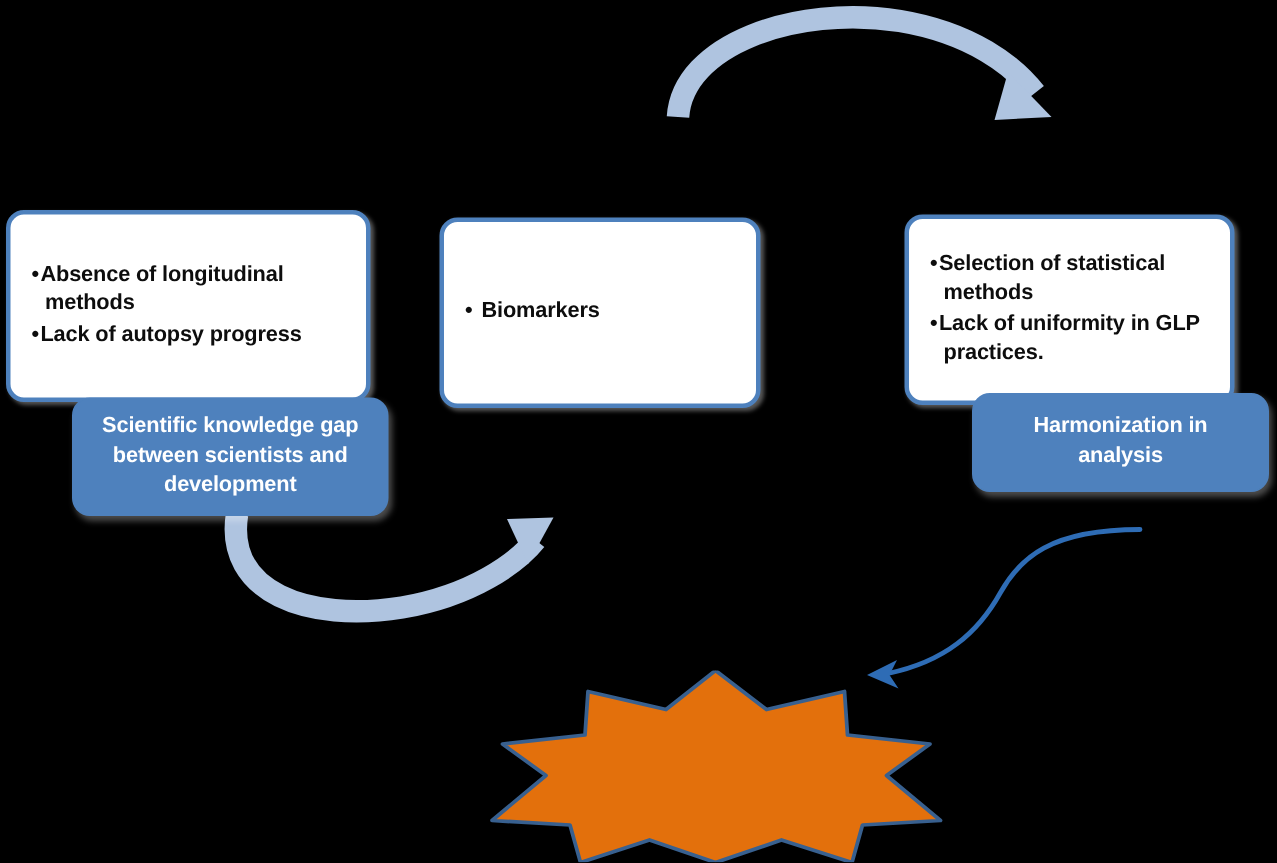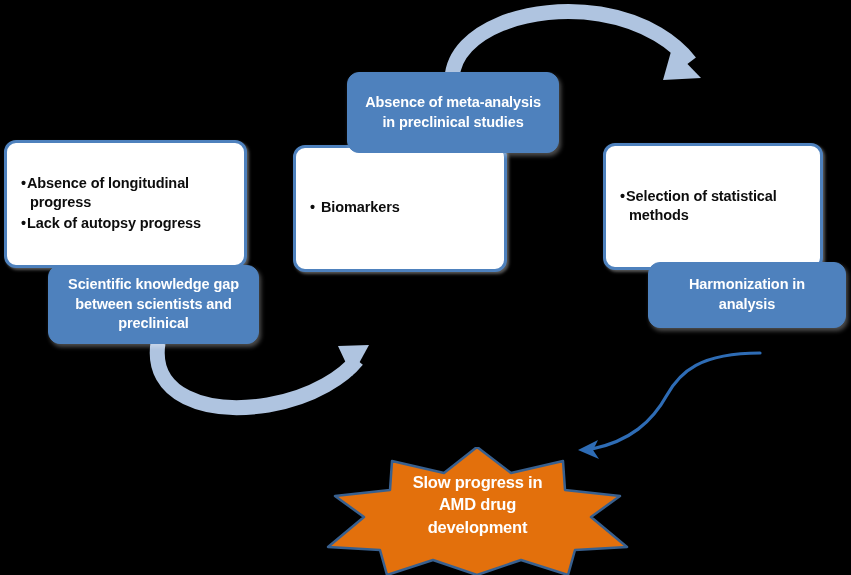--- a/index.html
+++ b/index.html
@@ -141,53 +141,46 @@
     <g>
       <path d="M 760,353
                C 700,353 680,372 667,395
                C 652,422 630,441 592,449" fill="none" stroke="#2E6CB5" stroke-width="3.2" stroke-linecap="round"></path>
       <polygon points="598,440 578,450 599,459 593,450" fill="#2E6CB5"></polygon>
     </g>
   </svg>
 
   <div class="card white" id="box-longitudinal">
     <ul class="bullets">
-      <li>Absence of longitudinal progress</li>
+      <li>Absence of longitudinal methods</li>
       <li>Lack of autopsy progress</li>
     </ul>
   </div>
 
   <div class="card white" id="box-biomarkers">
     <ul class="bullets spaced">
       <li>Biomarkers</li>
     </ul>
   </div>
 
   <div class="card white" id="box-statistical">
     <ul class="bullets">
       <li>Selection of statistical methods</li>
+      <li>Lack of uniformity in GLP practices.</li>
     </ul>
   </div>
 
-  <div class="card blue" id="box-meta-analysis">
-    <div class="blue-label">Absence of meta-analysis in preclinical studies</div>
-  </div>
 
   <div class="card blue" id="box-knowledge-gap">
-    <div class="blue-label">Scientific knowledge gap between scientists and preclinical</div>
+    <div class="blue-label">Scientific knowledge gap between scientists and development</div>
   </div>
 
   <div class="card blue" id="box-harmonization">
     <div class="blue-label">Harmonization in analysis</div>
   </div>
 
   <div id="star-wrap">
     <svg width="305" height="128" viewBox="0 0 305 128">
       <polygon points="152,0 186,26 238,14 240,43 295,49 266,70 302,100 250,103 243,128 196,113 152,128 108,113 62,128 55,103 3,100 39,70 10,49 65,43 67,14 119,26" fill="#E3700C" stroke="#38608F" stroke-width="2.5" stroke-linejoin="round"></polygon>
     </svg>
-    <div id="star-text">
-      <div>Slow progress in</div>
-      <div>AMD drug</div>
-      <div>development</div>
-    </div>
   </div>
 
 </div>
 
 </body></html>

